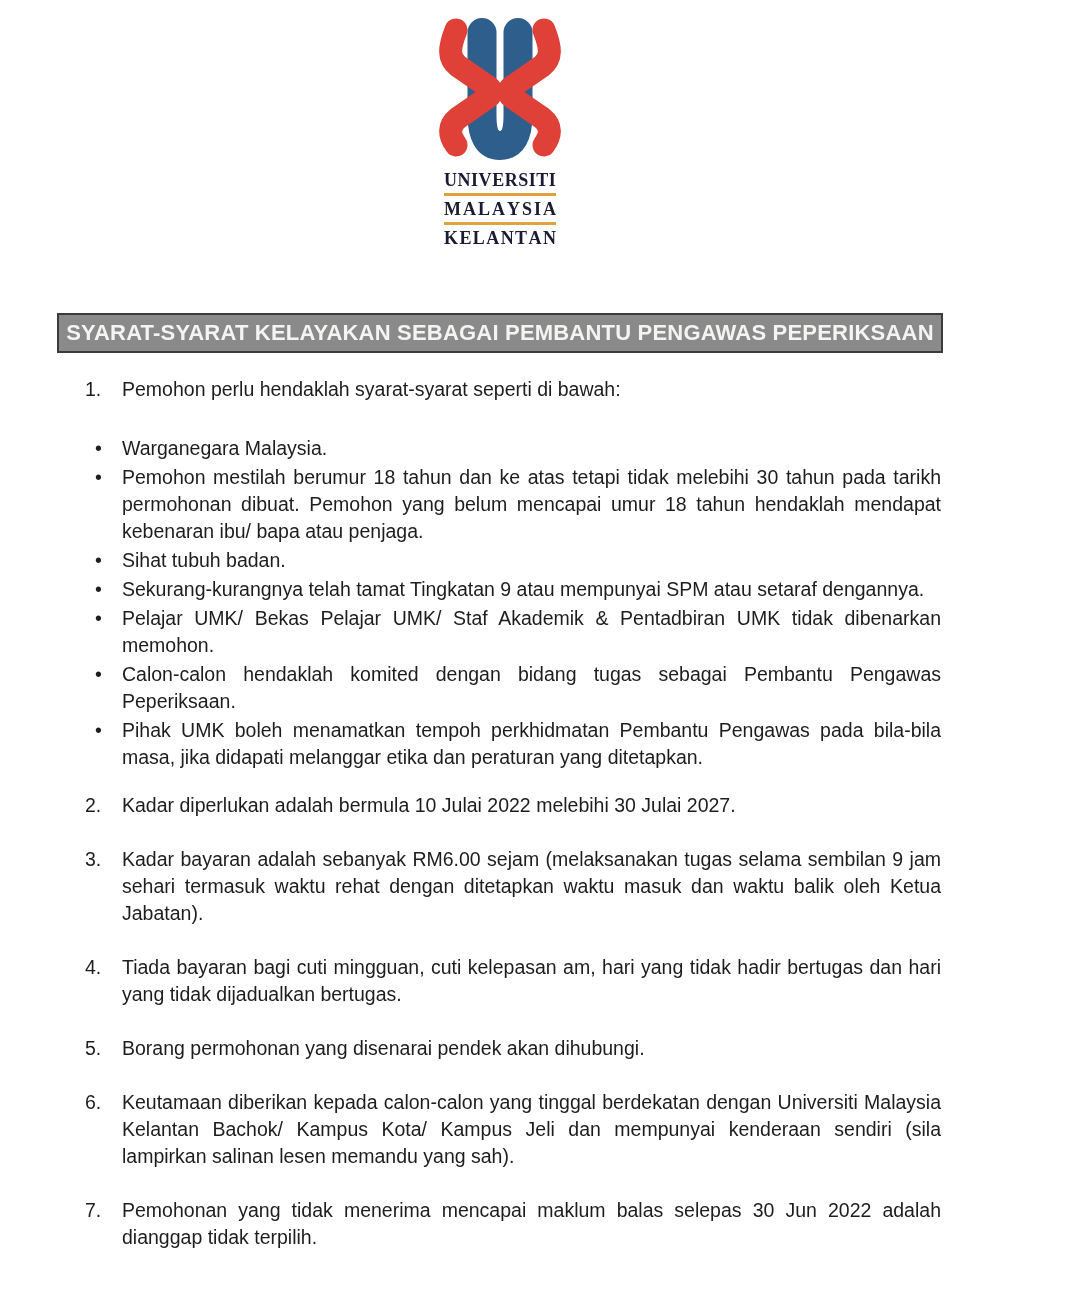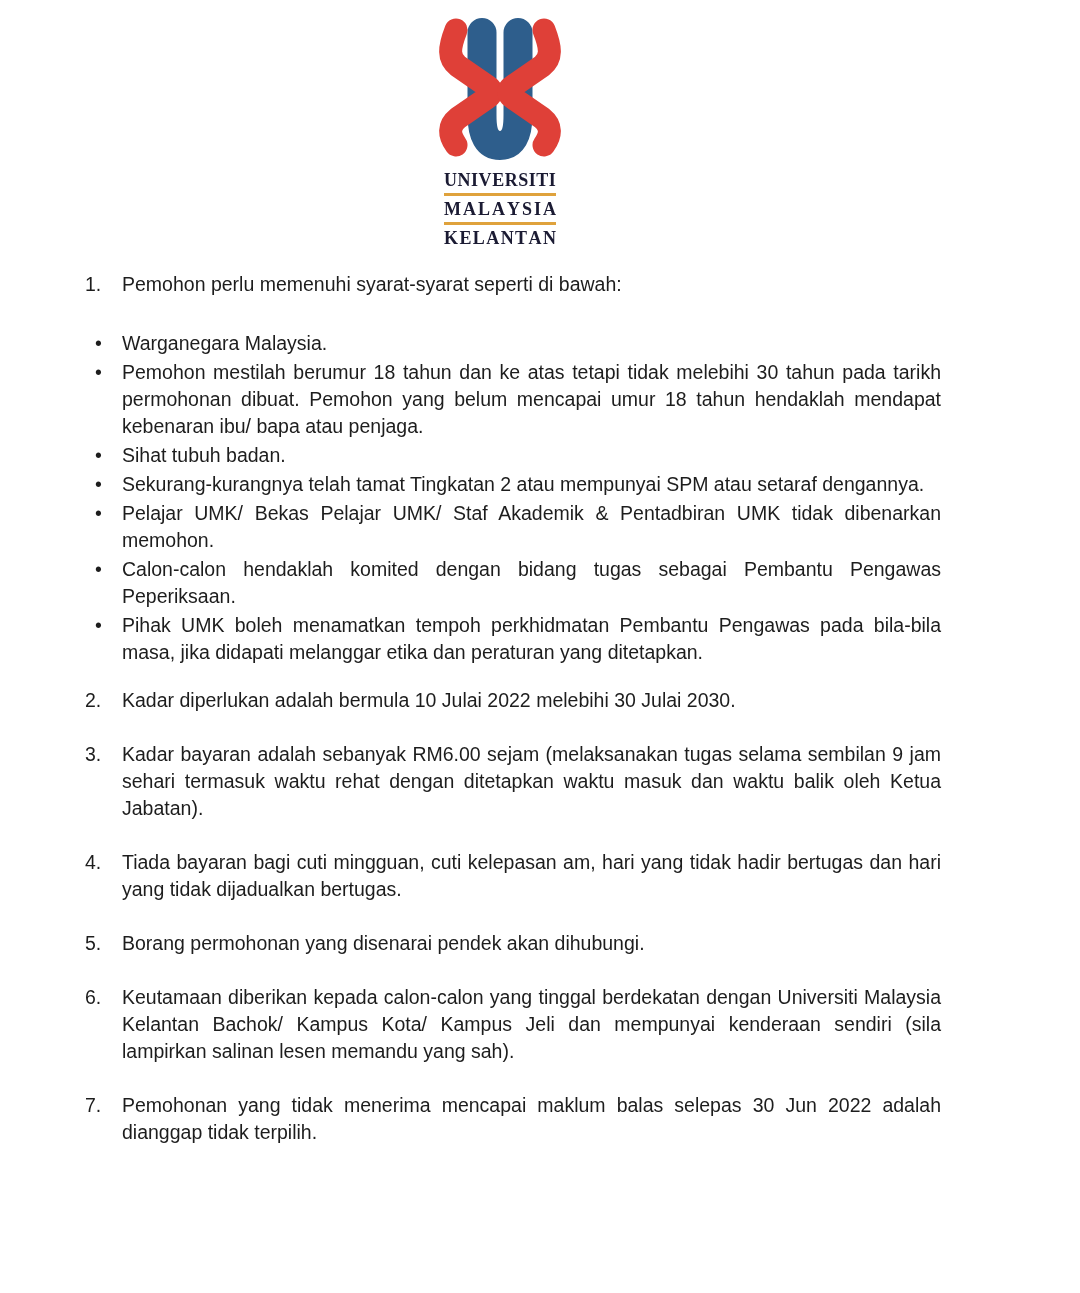--- a/index.html
+++ b/index.html
@@ -81,59 +81,62 @@
           <span>L</span>
           <span>A</span>
           <span>N</span>
           <span>T</span>
           <span>A</span>
           <span>N</span>
         </div>
     </div>
   </div>
 
+  <div class="title-bar" style="background: rgb(138, 138, 138); border: 2px solid rgb(59, 59, 59);">
+    <span class="title-text" style="color: rgb(244, 244, 242);">SYARAT-SYARAT KELAYAKAN SEBAGAI PEMBANTU PENGAWAS PEPERIKSAAN</span>
+  </div>
 
   <div class="content">
       <div class="num-item mt-first">
         <span class="num">1.</span>
-        <div class="item-text"><span>Pemohon perlu memenuhi syarat-syarat seperti di bawah:</span></div>
+        <div class="item-text"><span>Pemohon perlu hendaklah syarat-syarat seperti di bawah:</span></div>
       </div>
       <div class="bullet-list">
         <div class="bullet-item">
           <span class="dot">•</span>
           <div class="item-text"><span>Warganegara Malaysia.</span></div>
         </div>
         <div class="bullet-item">
           <span class="dot">•</span>
           <div class="item-text"><span>Pemohon mestilah berumur 18 tahun dan ke atas tetapi tidak melebihi 30 tahun pada tarikh permohonan dibuat. Pemohon yang belum mencapai umur 18 tahun hendaklah mendapat kebenaran ibu/ bapa atau penjaga.</span></div>
         </div>
         <div class="bullet-item">
           <span class="dot">•</span>
           <div class="item-text"><span>Sihat tubuh badan.</span></div>
         </div>
         <div class="bullet-item">
           <span class="dot">•</span>
-          <div class="item-text"><span>Sekurang-kurangnya telah tamat Tingkatan 2 atau mempunyai SPM atau setaraf dengannya.</span></div>
+          <div class="item-text"><span>Sekurang-kurangnya telah tamat Tingkatan 9 atau mempunyai SPM atau setaraf dengannya.</span></div>
         </div>
         <div class="bullet-item">
           <span class="dot">•</span>
           <div class="item-text"><span>Pelajar UMK/ Bekas Pelajar UMK/ Staf Akademik &amp; Pentadbiran UMK tidak dibenarkan memohon.</span></div>
         </div>
         <div class="bullet-item">
           <span class="dot">•</span>
           <div class="item-text"><span>Calon-calon hendaklah komited dengan bidang tugas sebagai Pembantu Pengawas Peperiksaan.</span></div>
         </div>
         <div class="bullet-item">
           <span class="dot">•</span>
           <div class="item-text"><span>Pihak UMK boleh menamatkan tempoh perkhidmatan Pembantu Pengawas pada bila-bila masa, jika didapati melanggar etika dan peraturan yang ditetapkan.</span></div>
         </div>
       </div>
       <div class="num-item mt-second">
         <span class="num">2.</span>
-        <div class="item-text"><span>Kadar diperlukan adalah bermula </span><b>10 Julai 2022</b><span> melebihi </span><b>30 Julai 2030.</b></div>
+        <div class="item-text"><span>Kadar diperlukan adalah bermula </span><b>10 Julai 2022</b><span> melebihi </span><b>30 Julai 2027.</b></div>
       </div>
       <div class="num-item">
         <span class="num">3.</span>
         <div class="item-text"><span>Kadar bayaran adalah sebanyak </span><b>RM6.00 sejam</b><span> (melaksanakan tugas selama sembilan 9 jam sehari termasuk waktu rehat dengan ditetapkan waktu masuk dan waktu balik oleh Ketua Jabatan).</span></div>
       </div>
       <div class="num-item">
         <span class="num">4.</span>
         <div class="item-text"><span>Tiada bayaran bagi cuti mingguan, cuti kelepasan am, hari yang tidak hadir bertugas dan hari yang tidak dijadualkan bertugas.</span></div>
       </div>
       <div class="num-item">

